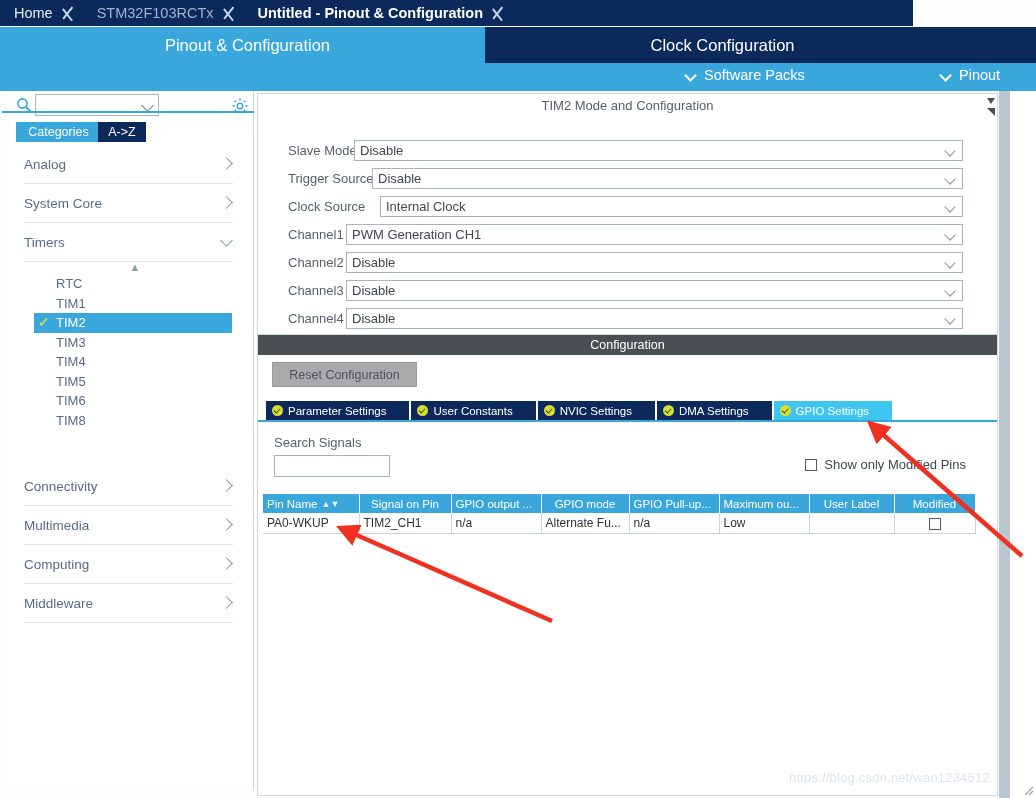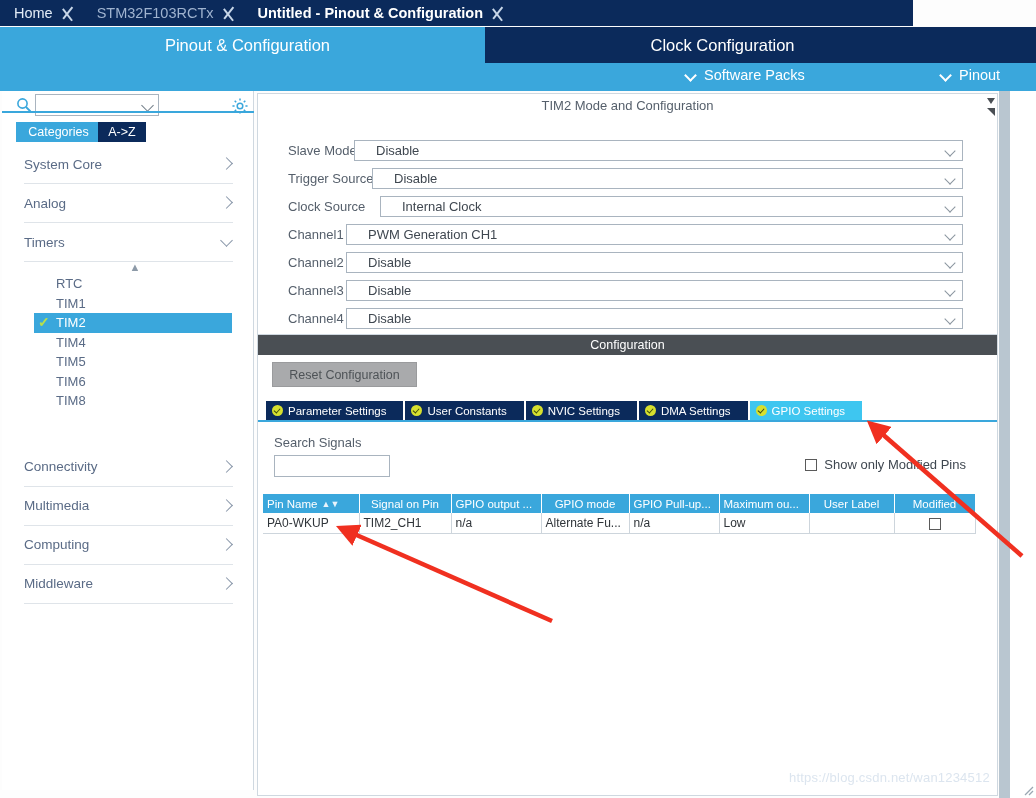--- a/index.html
+++ b/index.html
@@ -295,21 +295,21 @@
   }
   .field-select {
     position: absolute;
     height: 21px;
     right: 34px;
     background: #ffffff;
     border: 1px solid #a9b4bf;
     display: flex; align-items: center;
     font-size: 13px;
     color: #3f4750;
-    padding-left: 21px;
+    padding-left: 5px;
   }
   .field-select .sel-chev {
     position: absolute; right: 8px; top: 6px;
     width: 8px; height: 8px;
     border-right: 1.5px solid #8a959f;
     border-bottom: 1.5px solid #8a959f;
     transform: rotate(45deg);
   }
 
   
@@ -354,21 +354,21 @@
     position: absolute; left: 8px; top: 66px;
     height: 19px;
     display: flex;
   }
   .conf-tab {
     height: 19px;
     background: #0b2a5b;
     color: #ffffff;
     font-size: 11.5px;
     display: flex; align-items: center;
-    padding: 0 17px 0 6px;
+    padding: 0 23px 0 6px;
     margin-right: 2px;
     white-space: nowrap;
     cursor: default;
   }
   .conf-tab.active { background: #3ec6f0; }
   .tab-dot {
     display: inline-block;
     width: 11px; height: 11px;
     border-radius: 50%;
     background: #d7e02e;
@@ -552,26 +552,26 @@
 
     <div class="cat-tabs">
       <div class="cat-tab categories">Categories</div>
       <div class="cat-tab az">A-&gt;Z</div>
     </div>
     <div class="cat-underline"></div>
 
     <div class="cat-list">
 
       <div class="cat-row">
+        <span>Analog</span>
+        <span class="arrow-right"></span>
+      </div>
+
+      <div class="cat-row">
         <span>System Core</span>
-        <span class="arrow-right"></span>
-      </div>
-
-      <div class="cat-row">
-        <span>Analog</span>
         <span class="arrow-right"></span>
       </div>
 
       <div class="cat-row">
         <span>Timers</span>
         <span class="arrow-down"></span>
       </div>
 
       <div class="peripheral-scroll">
         <div class="scroll-up-glyph">▲<br></div>
@@ -580,20 +580,23 @@
       <ul class="periph-list">
         <li class="periph-item">
           <span>RTC</span>
         </li>
         <li class="periph-item">
           <span>TIM1</span>
         </li>
         <li class="periph-item selected">
           <span class="periph-check">✓</span>
           <span>TIM2</span>
+        </li>
+        <li class="periph-item">
+          <span>TIM3</span>
         </li>
         <li class="periph-item">
           <span>TIM4</span>
         </li>
         <li class="periph-item">
           <span>TIM5</span>
         </li>
         <li class="periph-item">
           <span>TIM6</span>
         </li>

